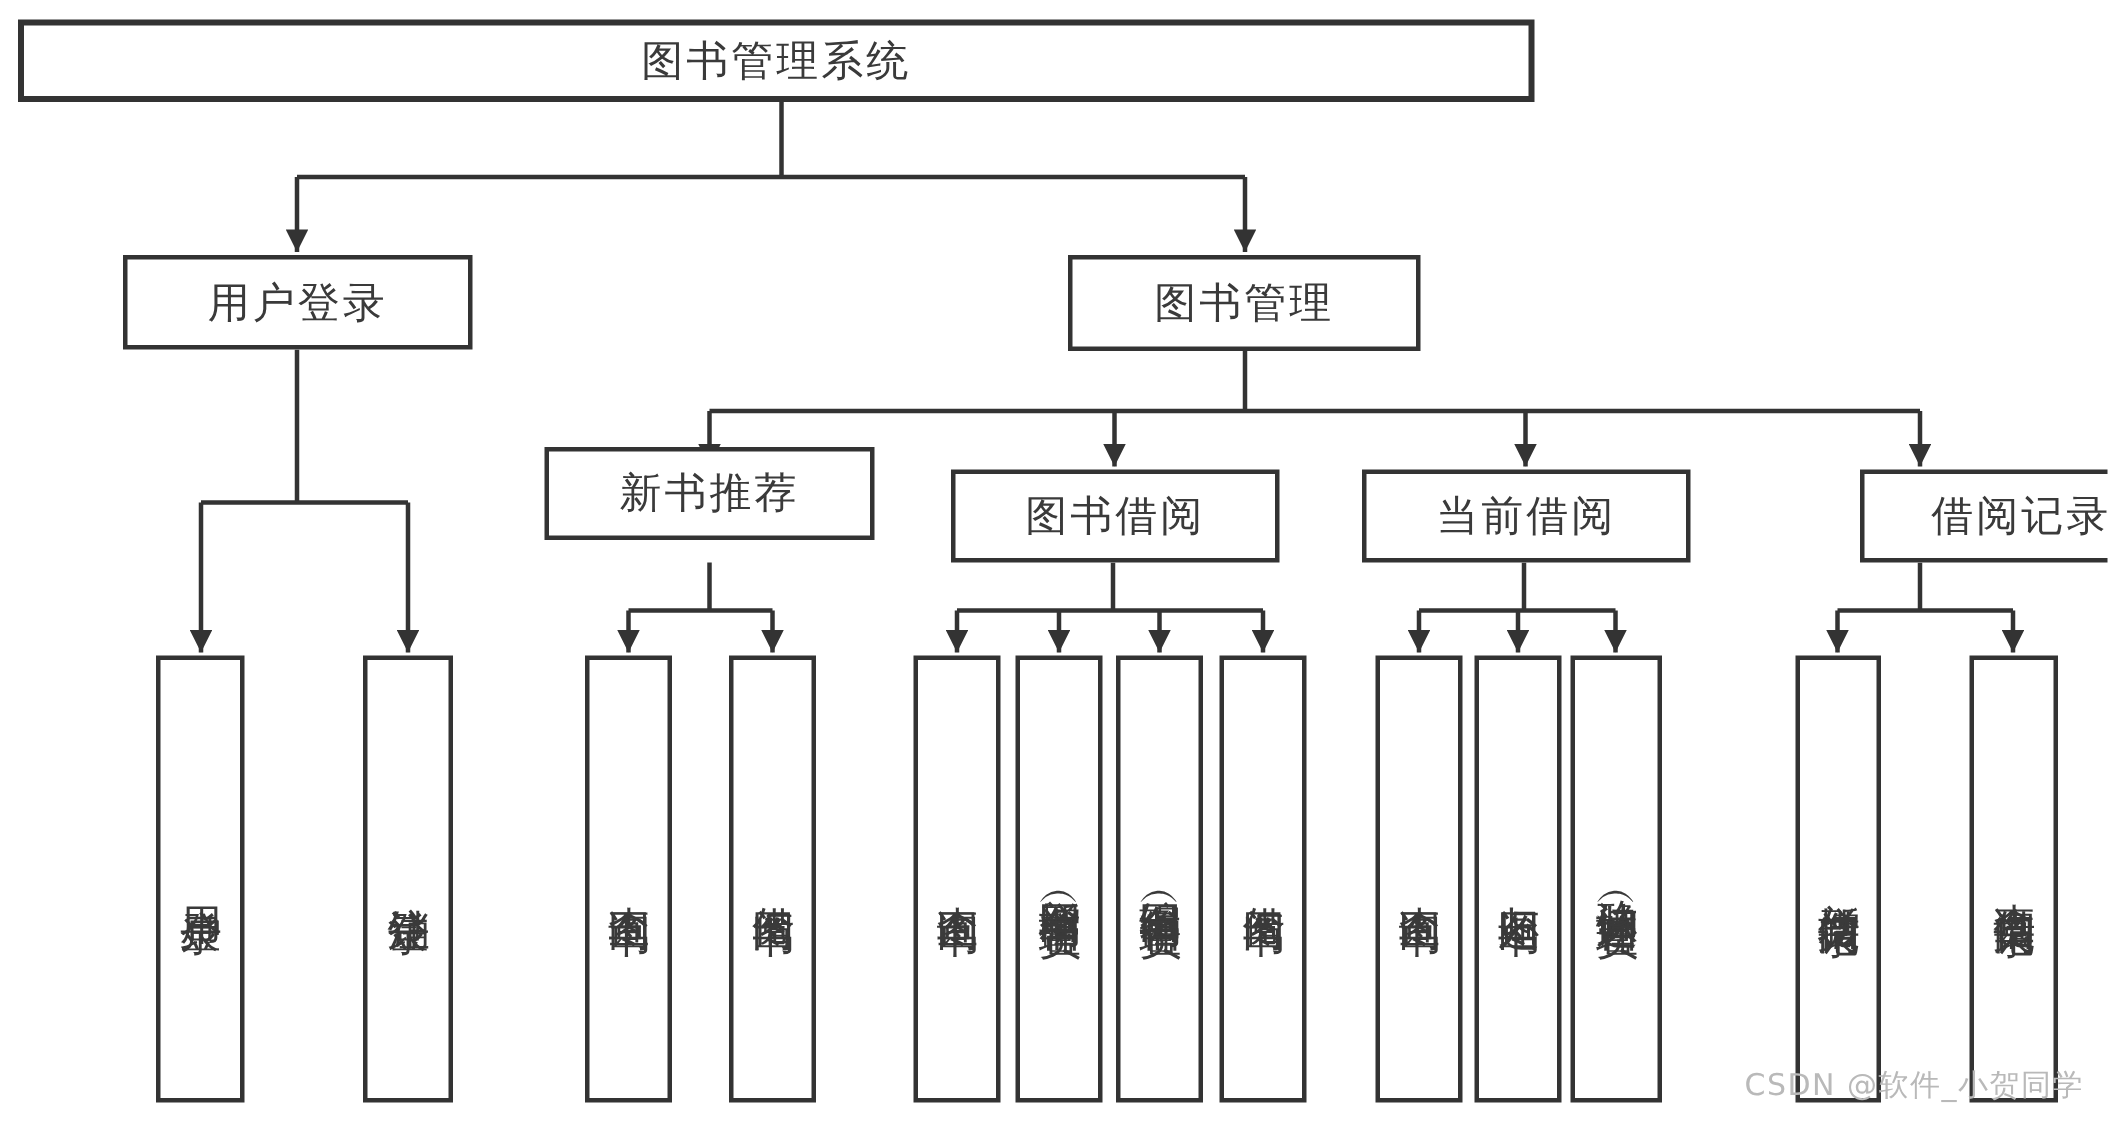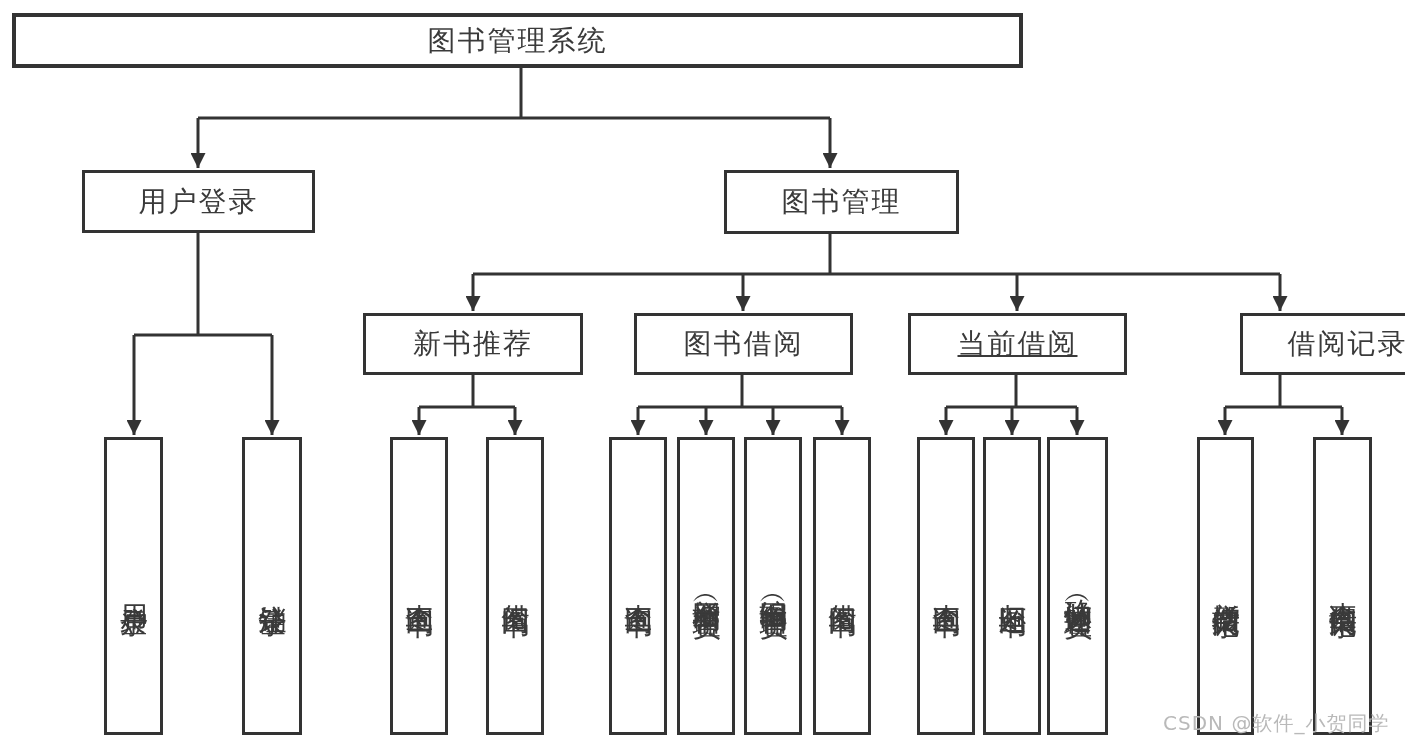--- a/index.html
+++ b/index.html
@@ -110,25 +110,25 @@
       <path d="M1280,375 V407"></path>
       <path d="M1225,407 H1342"></path>
       <path d="M1225,407 V435" marker-end="url(#arrow)"></path>
       <path d="M1342,407 V435" marker-end="url(#arrow)"></path>
     </g>
   </svg>
 
   <div class="box root-box" style="left:12px; top:13px; width:1011px; height:55px;">图书管理系统</div>
 
   <div class="box h-box" style="left:82px; top:170px; width:233px; height:63px;">用户登录</div>
-  <div class="box h-box" style="left:712px; top:170px; width:235px; height:64px;margin-left:12px;">图书管理</div>
+  <div class="box h-box" style="left:712px; top:170px; width:235px; height:64px;">图书管理</div>
 
-  <div class="box h-box" style="left:363px; top:313px; width:220px; height:62px;text-align:center;">新书推荐</div>
+  <div class="box h-box" style="left:363px; top:298px; width:220px; height:62px;text-align:center;">新书推荐</div>
   <div class="box h-box" style="left:634px; top:313px; width:219px; height:62px;text-align:center;">图书借阅</div>
-  <div class="box h-box" style="left:908px; top:313px; width:219px; height:62px;text-decoration:underline;">当前借阅</div>
+  <div class="box h-box" style="left:908px; top:313px; width:219px; height:62px;">当前借阅</div>
   <div class="box h-box" style="left:1240px; top:313px; width:215px; height:62px;">借阅记录</div>
 
   <div class="box v-box" style="left:104px; top:437px; width:59px; height:298px;">用户登录</div>
   <div class="box v-box" style="left:242px; top:437px; width:60px; height:298px;">注销登录</div>
 
   <div class="box v-box" style="left:390px; top:437px; width:58px; height:298px;">查询图书</div>
   <div class="box v-box" style="left:486px; top:437px; width:58px; height:298px;">借阅图书</div>
 
   <div class="box v-box" style="left:609px; top:437px; width:58px; height:298px;">查询图书</div>
   <div class="box v-box" style="left:677px; top:437px; width:58px; height:298px;">新增图书（管理员）</div>

